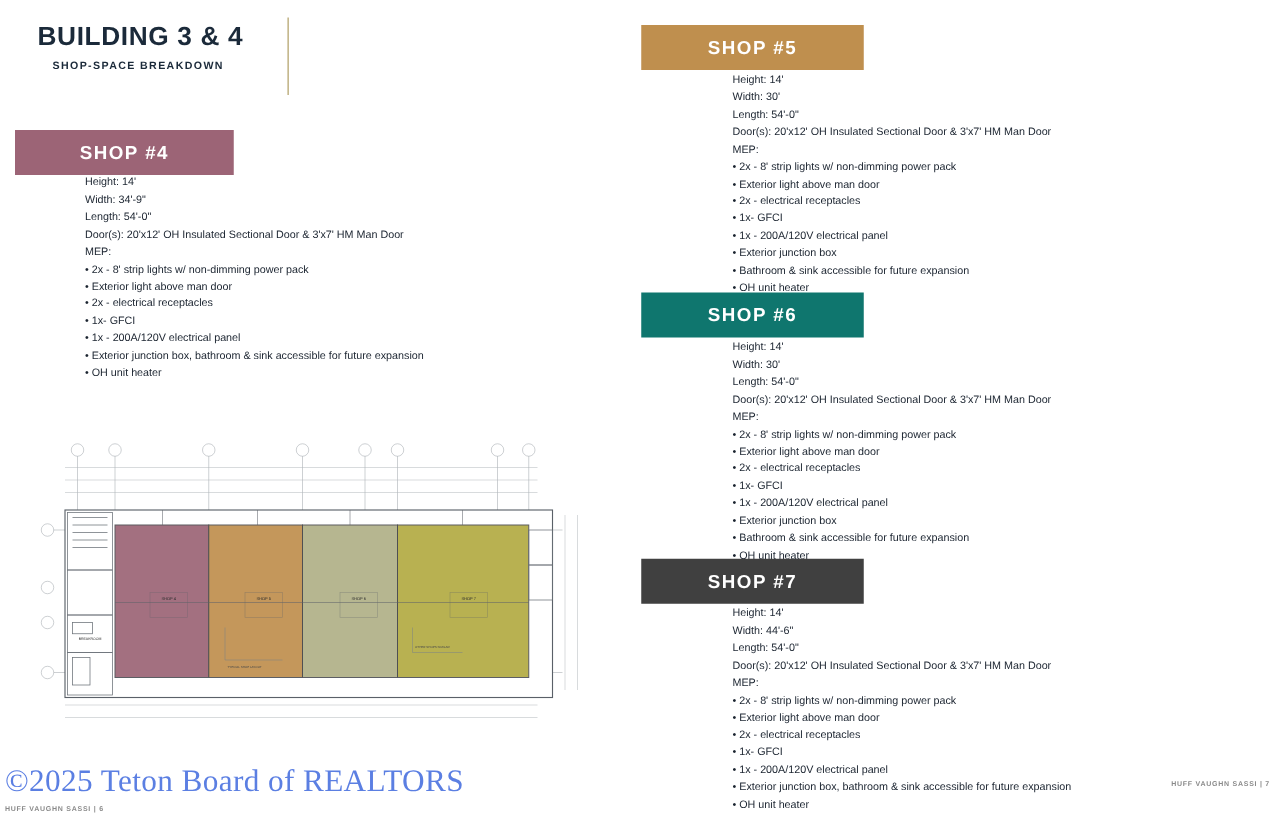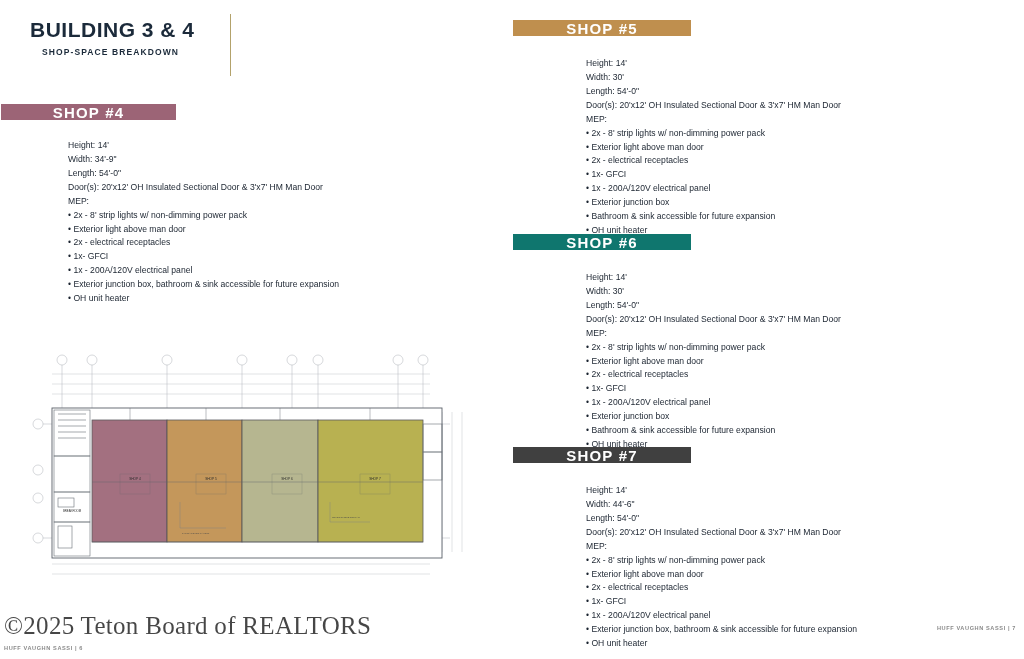--- a/index.html
+++ b/index.html
@@ -51,33 +51,33 @@
     position: absolute;
     left: 230px;
     top: 14px;
     width: 1px;
     height: 62px;
     background: #b3a26b;
   }
   
   .banner {
     position: absolute;
-    height: 16px;
+    height: 36px;
     display: flex;
     align-items: center;
     justify-content: center;
   }
   .banner-label {
     font-size: 15px;
     font-weight: bold;
     color: #ffffff;
     letter-spacing: 1.2px;
   }
   .banner-4 {
-    left: 1px;
+    left: 12px;
     top: 104px;
     width: 175px;
     background: #9c6476;
   }
   .banner-5 {
     left: 513px;
     top: 20px;
     width: 178px;
     background: #bf8f4e;
   }
@@ -124,21 +124,21 @@
   }
   .plan svg { display: block; }
 
   
   .watermark {
     position: absolute;
     left: 4px;
     top: 612px;
     font-family: "Liberation Serif", serif;
     font-size: 25px;
-    color: #000000;
+    color: #1d4ed8;
     opacity: 0.72;
     letter-spacing: 0.3px;
     white-space: nowrap;
   }
   
   .footer {
     position: absolute;
     font-size: 5.6px;
     font-weight: bold;
     color: #8a8a8a;

